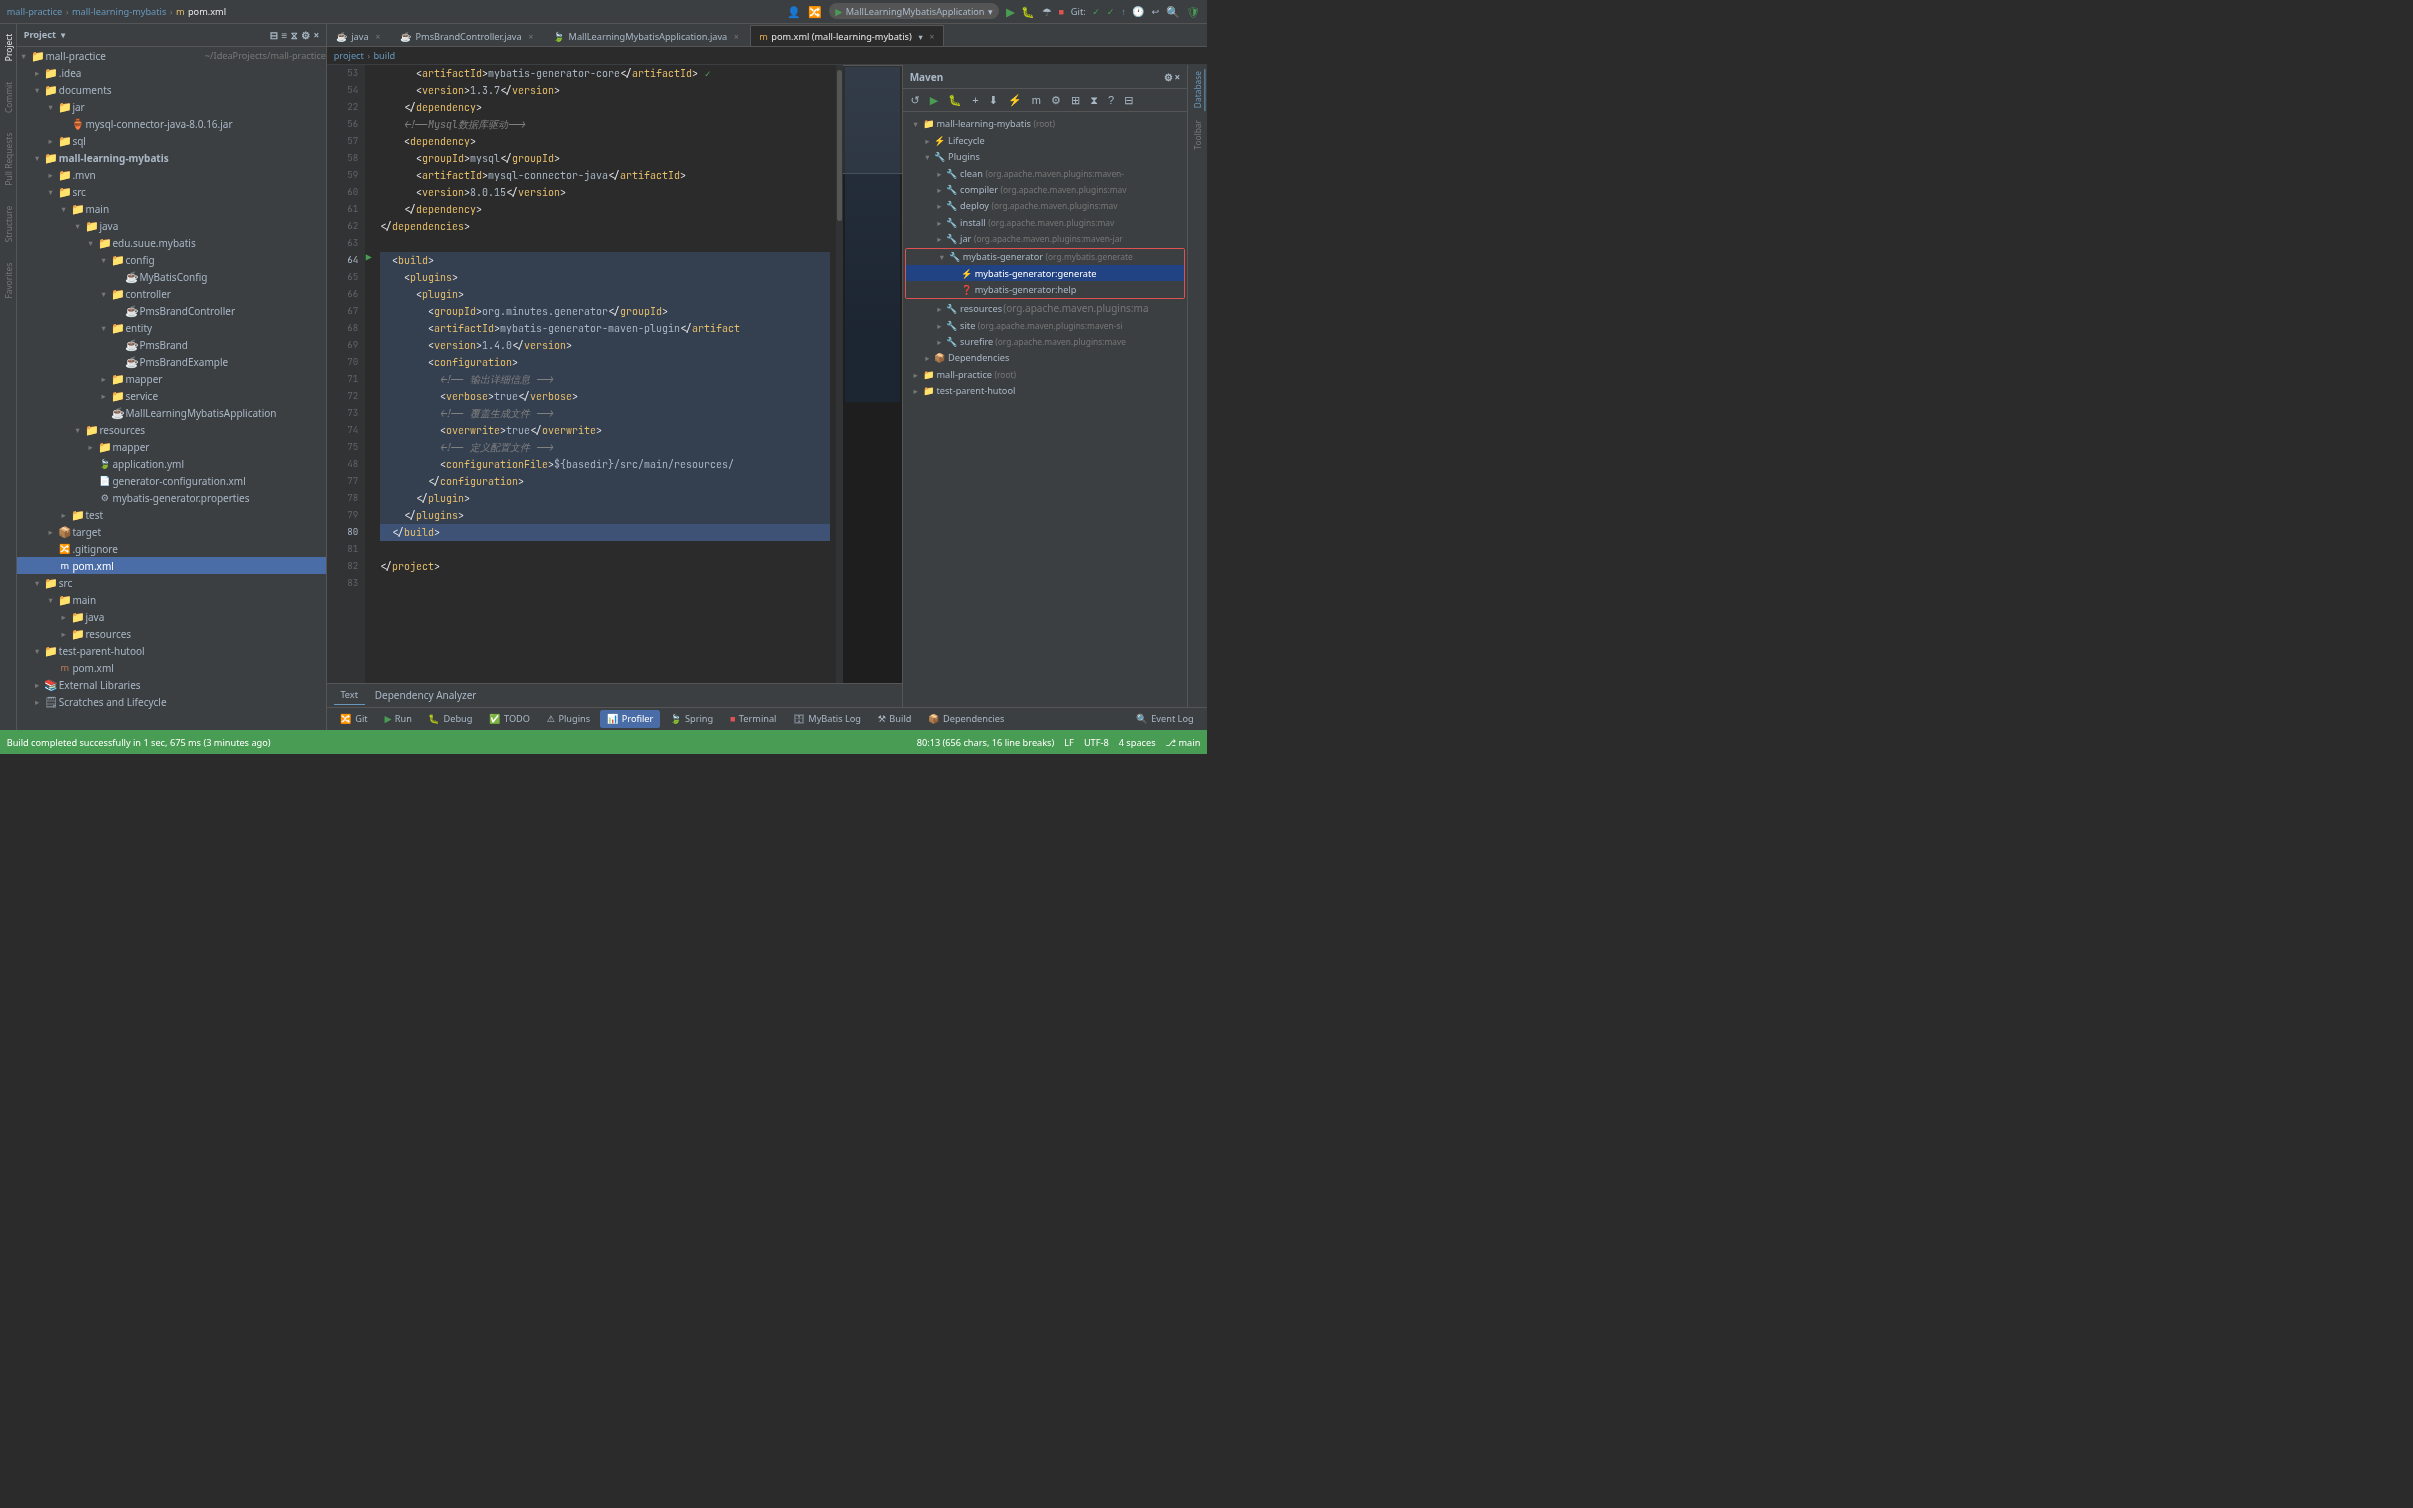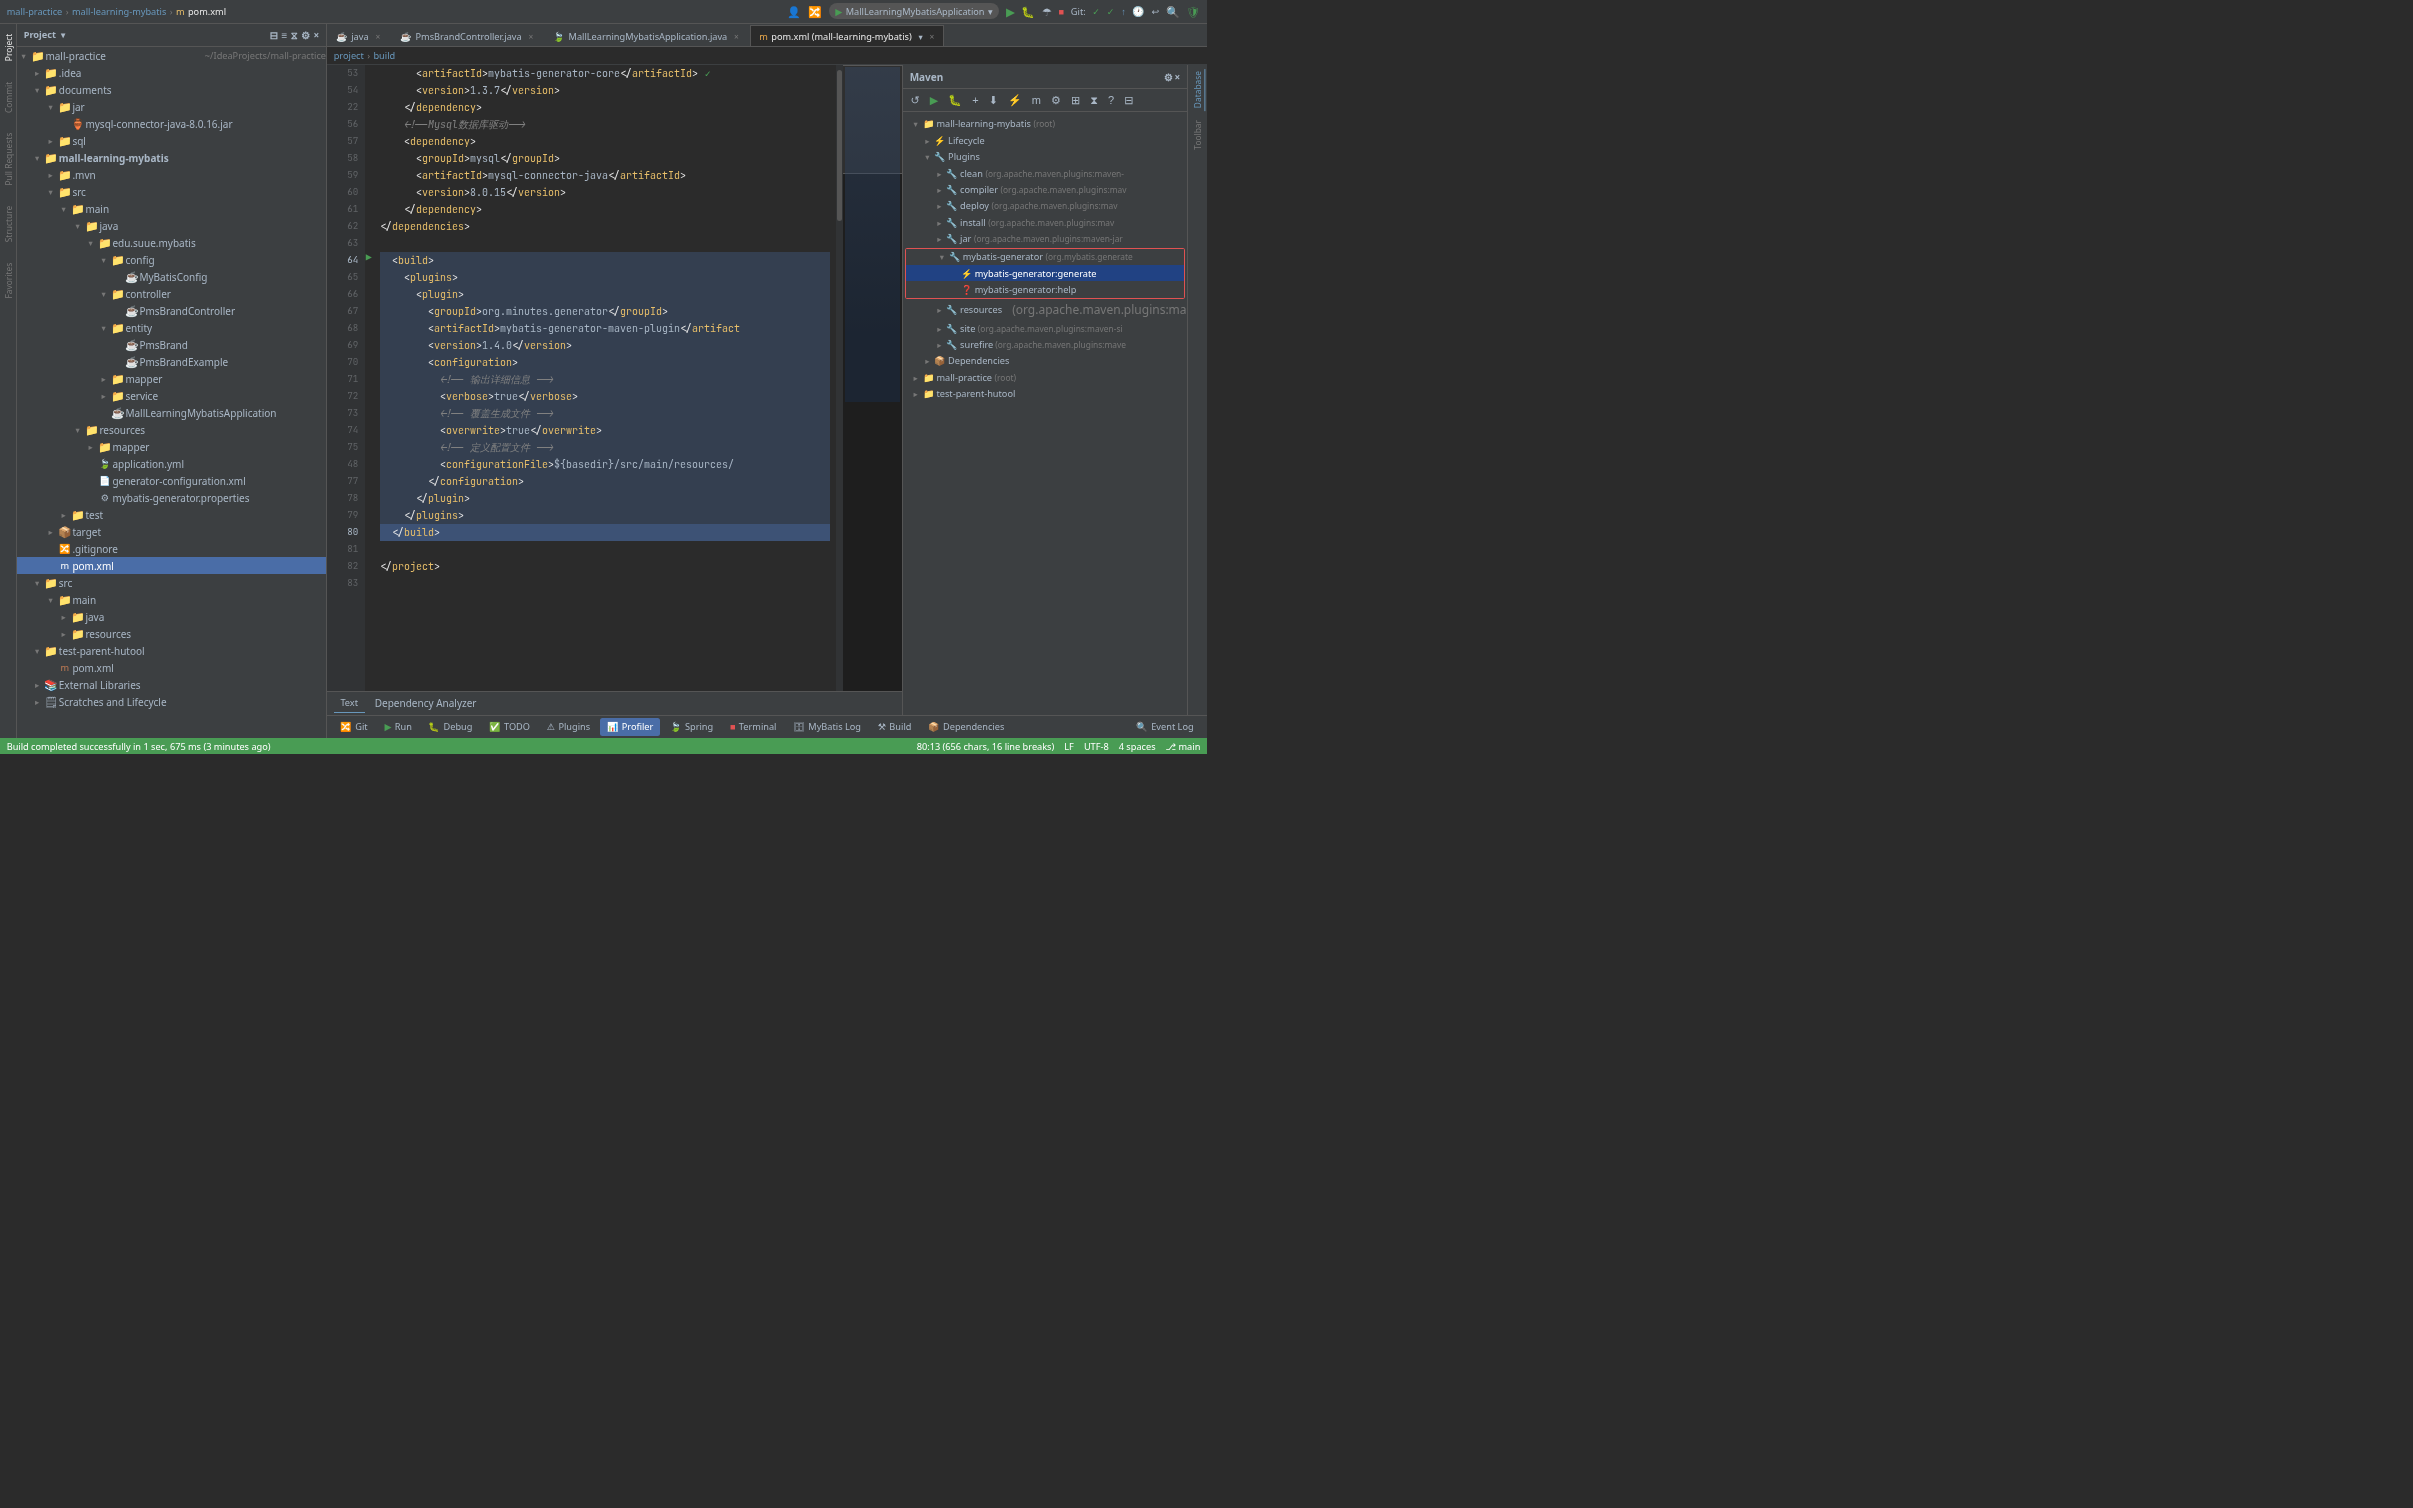--- a/index.html
+++ b/index.html
@@ -283,21 +283,21 @@
       cursor: pointer;
       color: #a9b7c6;
       display: flex;
       align-items: center;
       gap: 3.4px;
       border-radius: 2.5px;
     }
     .bottom-tab.active { background: #4a6da7; color: #fff; }
     
     .status-bar {
-      height: 16px;
+      height: 24px;
       background: #499c54;
       display: flex;
       align-items: center;
       padding: 0 6.7px;
       font-size: 9.2px;
       color: #fff;
       gap: 9px;
       flex-shrink: 0;
     }
     .status-bar .status-right { margin-left: auto; display: flex; gap: 10px; align-items: center; }
@@ -1025,21 +1025,21 @@
               <span class="maven-icon" style="font-size:9.2px">❓</span>
               <span>mybatis-generator:help</span>
             </div>
           </div>
 
           <div class="maven-item">
             <span class="maven-indent" style="width:27px"></span>
             <span class="maven-arrow closed"></span>
             <span class="maven-icon" style="font-size:9.2px">🔧</span>
             <span>resources</span>
-            <span style="color:#777;font-size:12px;margin-left:10px">(org.apache.maven.plugins:ma</span>
+            <span style="color:#777;font-size:10px;margin-left:1px">(org.apache.maven.plugins:ma</span>
           </div>
 
           <div class="maven-item">
             <span class="maven-indent" style="width:27px"></span>
             <span class="maven-arrow closed"></span>
             <span class="maven-icon" style="font-size:9.2px">🔧</span>
             <span>site</span>
             <span style="color:#777;font-size:8.4px;margin-left:2.5px">(org.apache.maven.plugins:maven-si</span>
           </div>
 

